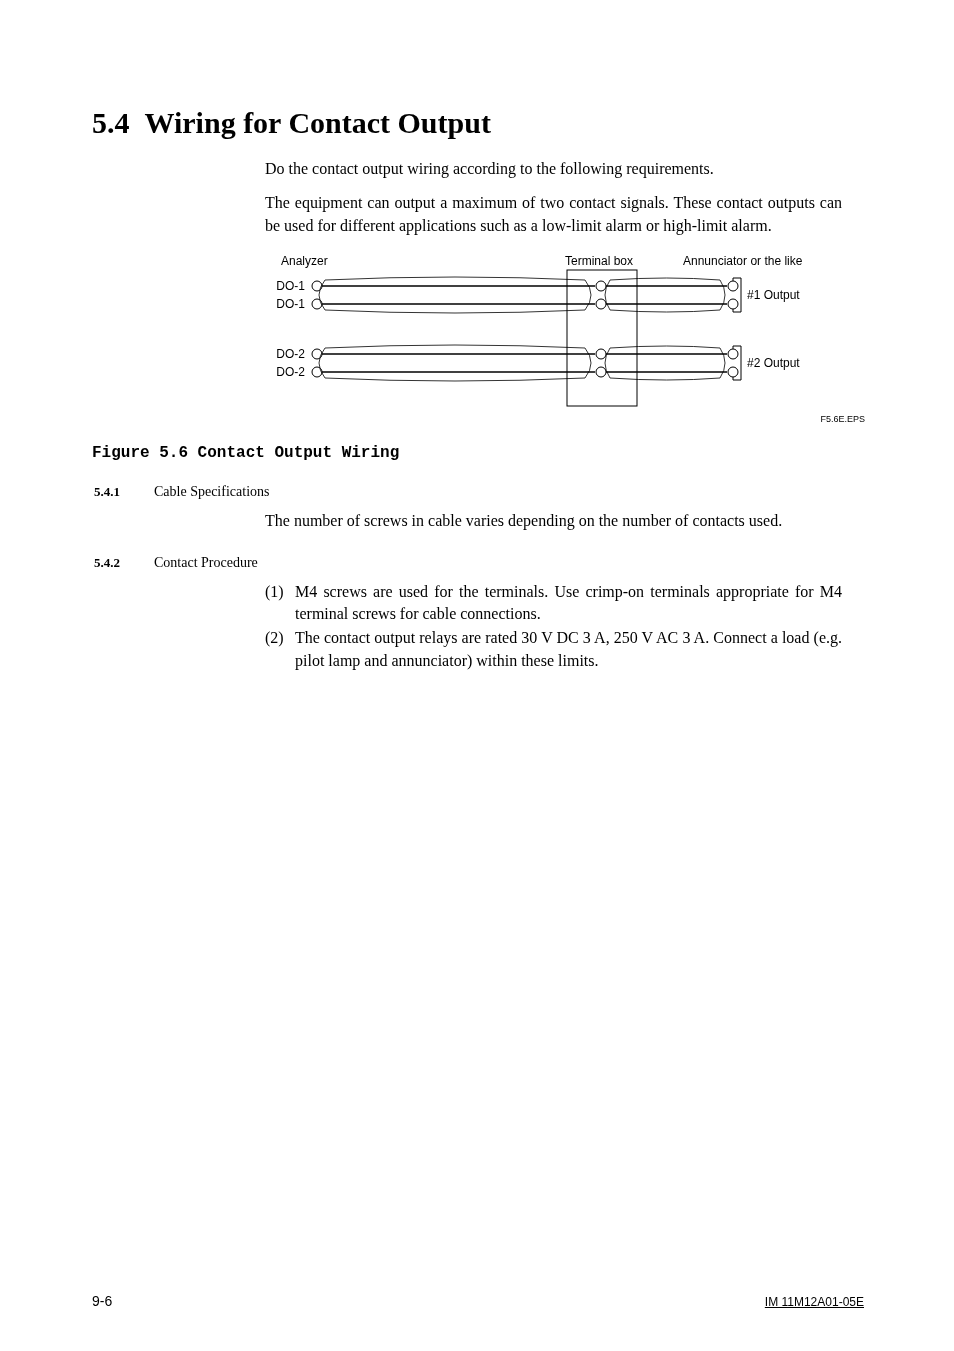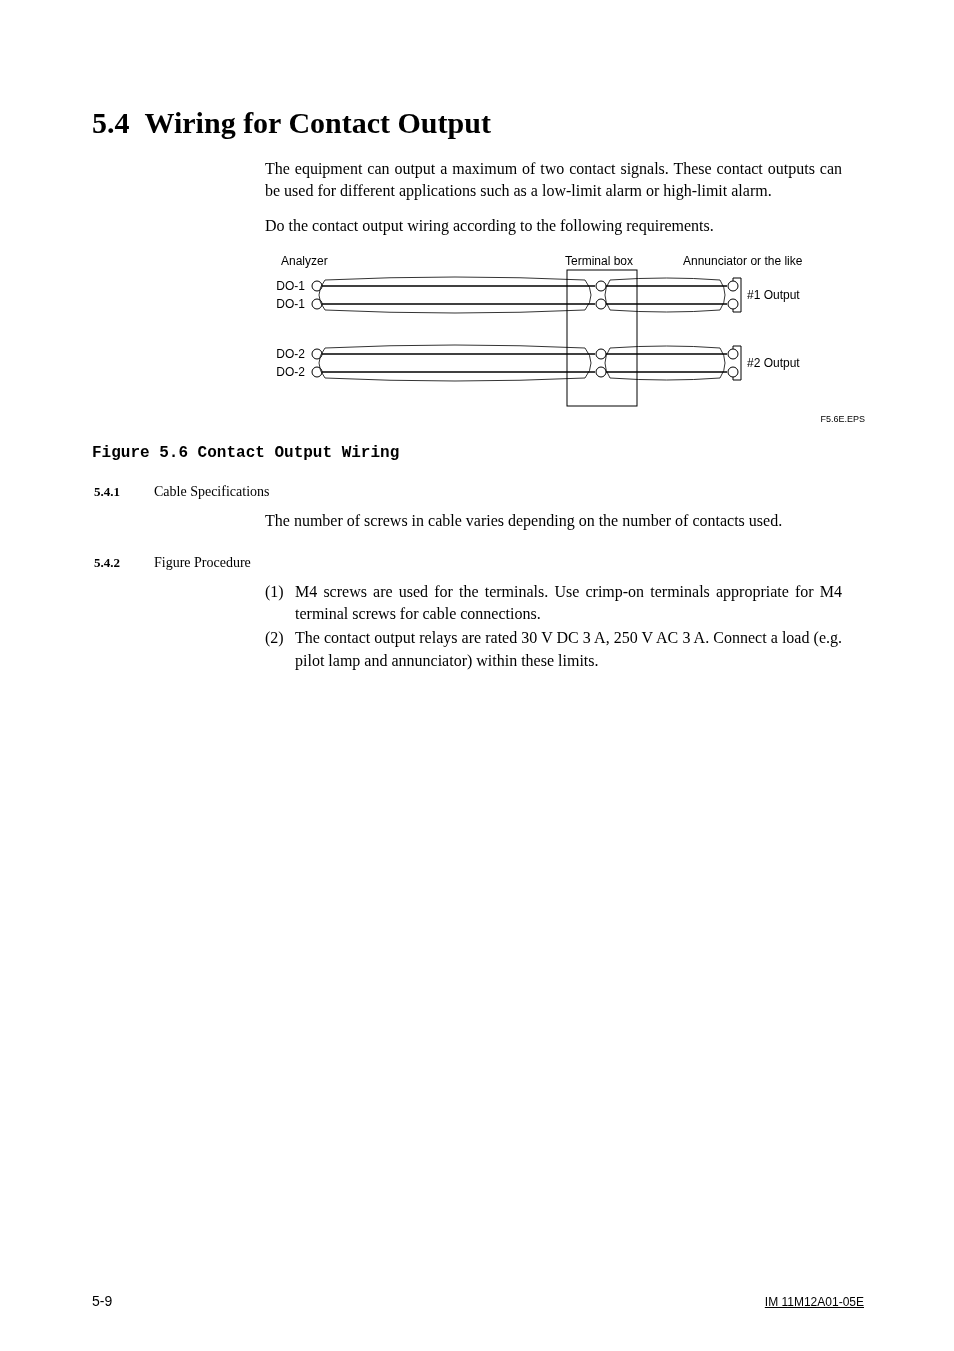--- a/index.html
+++ b/index.html
@@ -113,22 +113,22 @@
   </style>
 </head>
 <body>
 
 <div class="page">
 
   <h1 class="section-heading">
     <span>5.4</span>&nbsp;&nbsp;<span>Wiring for Contact Output</span>
   </h1>
 
+  <p class="body-para">Do the contact output wiring according to the following requirements.</p>
   <p class="body-para">The equipment can output a maximum of two contact signals. These contact outputs can be used for different applications such as a low-limit alarm or high-limit alarm.</p>
-  <p class="body-para">Do the contact output wiring according to the following requirements.</p>
 
   <div class="figure-area">
     <div class="svgwrap">
       <svg width="604" height="180" viewBox="0 0 604 180">
 
         <text x="16" y="15" class="svg-label">Analyzer</text>
         <text x="300" y="15" class="svg-label">Terminal box</text>
         <text x="418" y="15" class="svg-label">Annunciator or the like</text>
 
         <rect x="302" y="20" width="70" height="136" fill="none" stroke="#000" stroke-width="1"></rect>
@@ -183,32 +183,32 @@
   <div class="fig-caption">Figure 5.6   Contact Output Wiring</div>
 
   <div class="subsection">
     <span class="num">5.4.1</span>
     <span class="title">Cable Specifications</span>
   </div>
   <p class="body-para">The number of screws in cable varies depending on the number of contacts used.</p>
 
   <div class="subsection">
     <span class="num">5.4.2</span>
-    <span class="title">Figure Procedure</span>
+    <span class="title">Contact Procedure</span>
   </div>
 
   <div class="list-wrap">
     <div class="list-item">
       <span class="mark">(1)</span>
       <span class="txt">M4 screws are used for the terminals. Use crimp-on terminals appropriate for M4 terminal screws for cable connections.</span>
     </div>
     <div class="list-item">
       <span class="mark">(2)</span>
       <span class="txt">The contact output relays are rated 30 V DC 3 A, 250 V AC 3 A. Connect a load (e.g. pilot lamp and annunciator) within these limits.</span>
     </div>
   </div>
 
   <div class="footer">
-    <span class="footer-left">5-9</span>
+    <span class="footer-left">9-6</span>
     <span class="footer-right">IM 11M12A01-05E</span>
   </div>
 
 </div>
 
 </body></html>

